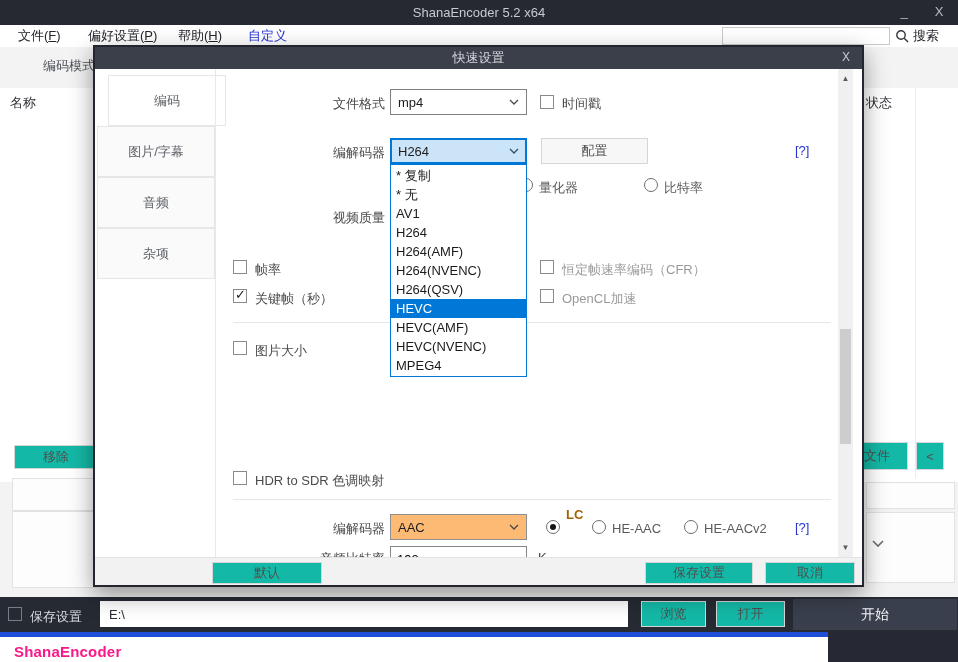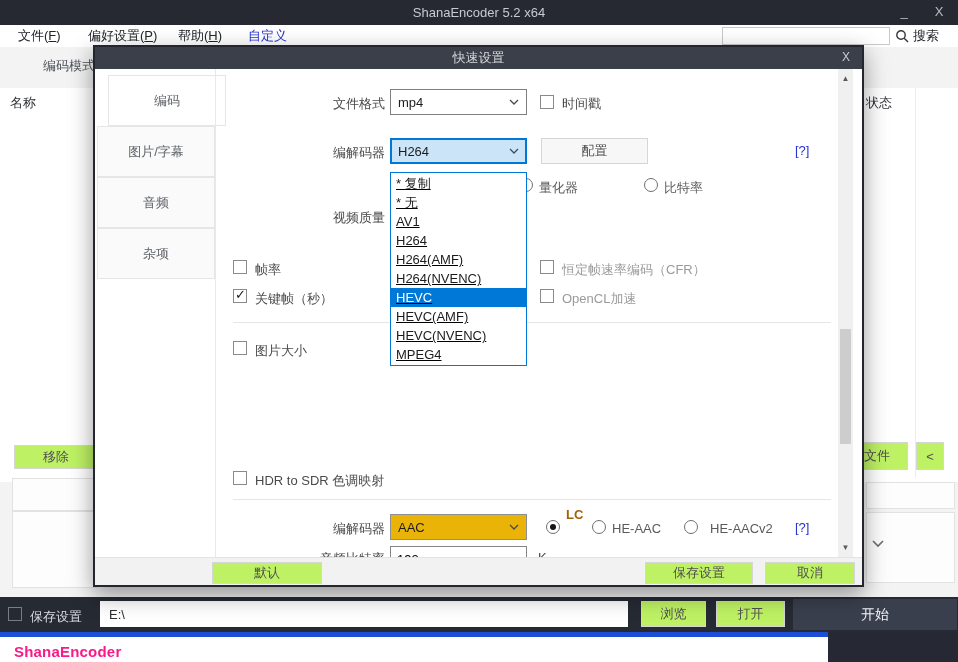--- a/index.html
+++ b/index.html
@@ -20,21 +20,21 @@
   .menu-item.accent { color:#2533cf; }
   .search-input { left:722px; top:2px; width:168px; height:18px; border:1px solid #c9c9c9; font-size:12px; padding:0 4px; outline:none; }
   .search-label { left:913px; top:0; height:22px; line-height:22px; font-size:13px; color:#23252b; }
 
   
   .main { left:0; top:47px; width:958px; height:550px; background:#f3f3f3; }
   .bgtab { left:43px; top:10px; font-size:13px; color:#4c4f57; white-space:nowrap; }
   .table { left:0; top:41px; width:958px; height:394px; background:#ffffff; }
   .col-header { font-size:13px; color:#2e3036; top:6px; }
   .col-divider { left:915px; top:0; width:1px; height:390px; background:#ececec; }
-  .btn-light { background:#bef264; border:1px solid #d6d6d6; color:#4f4f4f; font-size:13px; display:flex; align-items:center; justify-content:center; cursor:default; }
+  .btn-light { background:#14b8a6; border:1px solid #d6d6d6; color:#4f4f4f; font-size:13px; display:flex; align-items:center; justify-content:center; cursor:default; }
   .bg-box { background:#fdfdfd; border:1px solid #e2e2e2; }
 
   
   .bottombar { left:0; top:597px; width:958px; height:35px; background:#262a33; }
   .statusbar { left:0; top:632px; width:828px; height:30px; background:#ffffff; border-top:5px solid #1d4ed8; }
   .logo { left:14px; top:6px; font-size:15px; font-weight:bold; color:#fb1888; letter-spacing:.2px; }
   .dark-label { font-size:13px; color:#d8dadf; }
   .path-input { background:#ffffff; border:1px solid #ffffff; font-size:13px; color:#2c2c2c; padding:0 8px; outline:none; }
   .start-btn { background:#3a3f4d; color:#f2f3f6; font-size:14px; display:flex; align-items:center; justify-content:center; }
 
@@ -42,21 +42,21 @@
   .checkbox { width:14px; height:14px; border:1px solid #8a8a8a; background:#fff; position:absolute; }
   .checkbox.checked::after { content:"✓"; position:absolute; left:1px; top:-3px; font-size:13px; color:#1a1a1a; }
   .checkbox.dark { border:1px solid #787d88; background:transparent; }
   .radio { width:14px; height:14px; border:1px solid #6f6f6f; border-radius:50%; background:#fff; position:absolute; }
   .radio.selected::after { content:""; position:absolute; left:3px; top:3px; width:6px; height:6px; border-radius:50%; background:#151515; }
   .lbl { font-size:13px; color:#4a4a4a; white-space:nowrap; }
   .lbl-gray { color:#9a9a9a; }
   .lbl-r { width:140px; text-align:right; }
   .combo { border:1px solid #7f7f7f; background:#fff; font-size:13px; color:#1d1d1d; display:flex; align-items:center; justify-content:space-between; padding:0 7px; }
   .combo.focused { border:1px solid #0078d7; background:#cce4f7; box-shadow:inset 0 0 0 1px #0078d7; }
-  .combo.gray { background:#eab308; border:1px solid #8f8f8f; }
+  .combo.gray { background:#fdba74; border:1px solid #8f8f8f; }
   .link { font-size:13px; color:#2533cf; }
 
   
   .dialog { left:93px; top:45px; width:771px; height:542px; border:2px solid #23262e; background:#fff; z-index:10; box-shadow:0 8px 22px rgba(0,0,0,.4); }
   .dlg-titlebar { left:0; top:0; width:767px; height:22px; background:#3b3f4a; }
   .dlg-title { width:100%; text-align:center; line-height:22px; font-size:13px; color:#d4d6db; }
   .dlg-close { right:8px; top:0; width:16px; height:22px; line-height:21px; text-align:center; color:#c9cbd1; font-size:12px; }
   .dlg-body { left:0; top:22px; width:767px; height:488px; background:#fff; overflow:hidden; }
   .side-tab { left:2px; width:118px; height:51px; background:#fafafa; border:1px solid #e6e6e6; margin-top:-1px; display:flex; align-items:center; justify-content:center; font-size:13px; color:#5f6368; }
   .side-tab.active { background:#ffffff; }
@@ -194,34 +194,35 @@
         <span>AAC</span>
         <svg class="chev-icon" width="10" height="6" viewBox="0 0 10 6">
             <polyline points="1,1 5,5 9,1" fill="none" stroke="#4a4a4a" stroke-width="1.3"></polyline>
           </svg>
       </div>
       <div class="abs radio selected" style="left:451px;top:451px;"></div>
       <div class="abs lbl" style="left:471px;top:438px;color:#a16207;font-weight:bold;">LC</div>
       <div class="abs radio" style="left:497px;top:451px;"></div>
       <div class="abs lbl" style="left:517px;top:452px;color:#5a5a5a;">HE-AAC</div>
       <div class="abs radio" style="left:589px;top:451px;"></div>
-      <div class="abs lbl" style="left:609px;top:452px;color:#5a5a5a;margin-left:6px;">HE-AACv2</div>
+      <div class="abs lbl" style="left:609px;top:452px;color:#5a5a5a;">HE-AACv2</div>
       <div class="abs link" style="left:700px;top:451px;">[?]</div>
 
       <div class="abs lbl lbl-r" style="left:150px;top:481px;">音频比特率</div>
       <input class="abs" style="left: 295px; top: 477px; width: 137px; height: 26px; border: 1px solid rgb(132, 132, 132); font-size: 13px; padding: 0px 6px; outline: none;" value="192">
       <div class="abs lbl" style="left:443px;top:481px;">K</div>
 
-      <div class="abs ddlist" style="left:295px;top:103px;width:137px;text-decoration:underline;">
+      <div class="abs ddlist" style="left:295px;top:95px;width:137px;">
         <div class="dditem">* 复制</div>
         <div class="dditem">* 无</div>
         <div class="dditem">AV1</div>
         <div class="dditem">H264</div>
         <div class="dditem">H264(AMF)</div>
         <div class="dditem">H264(NVENC)</div>
+        <div class="dditem">H264(QSV)</div>
         <div class="dditem sel">HEVC</div>
         <div class="dditem">HEVC(AMF)</div>
         <div class="dditem">HEVC(NVENC)</div>
         <div class="dditem">MPEG4</div>
       </div>
 
       <div class="abs scroll-track">
         <div class="abs scroll-arrow" style="top:2px;">▲</div>
         <div class="abs scroll-thumb" style="top:260px;height:115px;"></div>
         <div class="abs scroll-arrow" style="top:471px;">▼</div>

